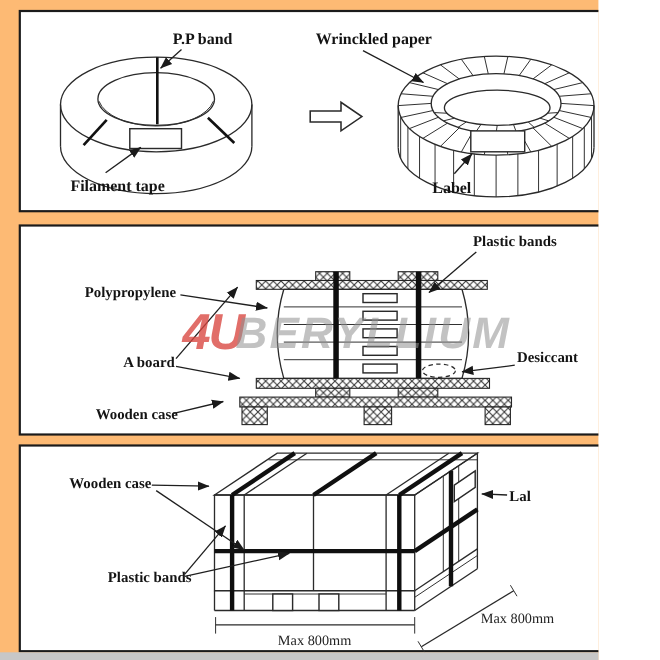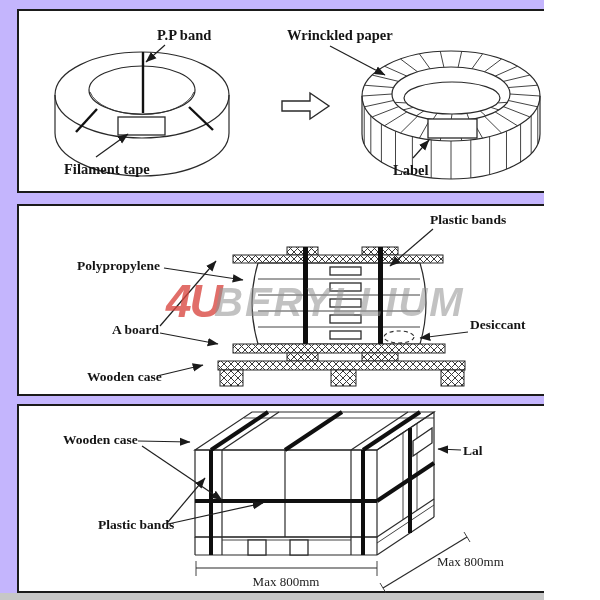--- a/index.html
+++ b/index.html
@@ -1,16 +1,16 @@
 <!DOCTYPE html>
 <html><head>
 <meta charset="utf-8">
 <style>
   html,body{margin:0;padding:0;background:#ffffff;}
-  #stage{position:relative;width:544px;height:600px;background:#c4b5fd;overflow:hidden;
+  #stage{position:relative;width:544px;height:600px;background:#fdba74;overflow:hidden;
          font-family:"Liberation Serif",serif;}
   svg{display:block;}
   
   .ln{stroke:#2a2a2a;stroke-width:1.2;fill:none;}
   .thin{stroke:#2f2f2f;stroke-width:.9;fill:none;}
   .bold{stroke:#111111;stroke-width:2.4;fill:none;}
   .band{stroke:#101010;stroke-width:4;fill:none;}
   .panelframe{fill:#ffffff;stroke:#1b1b1b;stroke-width:2;}
   .hatch{fill:url(#xhatch);stroke:#262626;stroke-width:1;}
   .whitebox{fill:#ffffff;stroke:#2a2a2a;stroke-width:1.3;}

